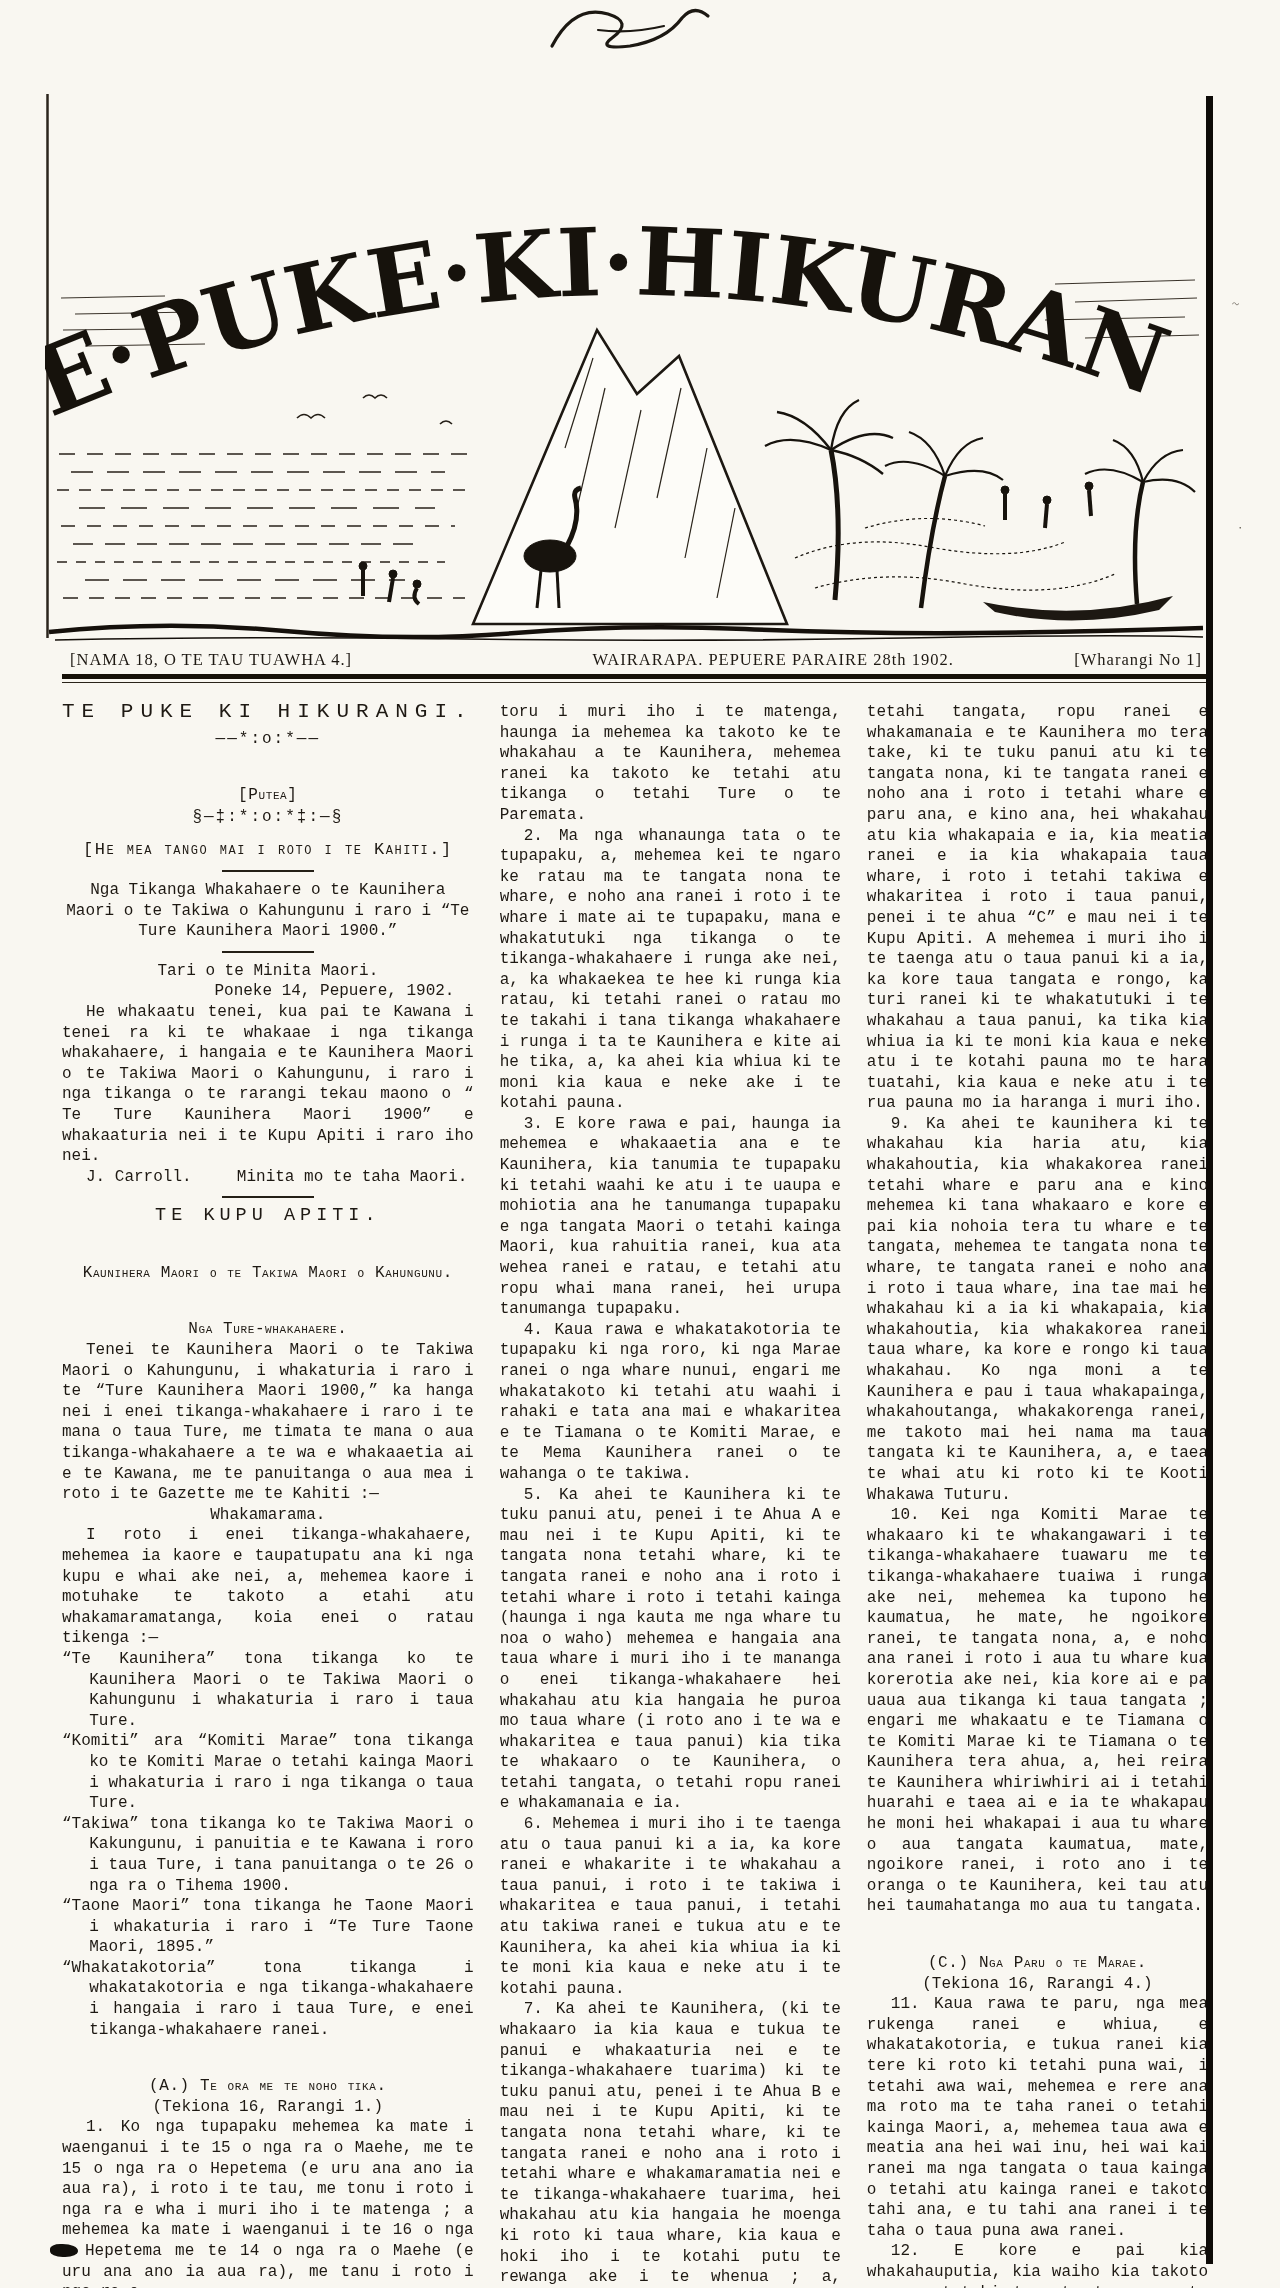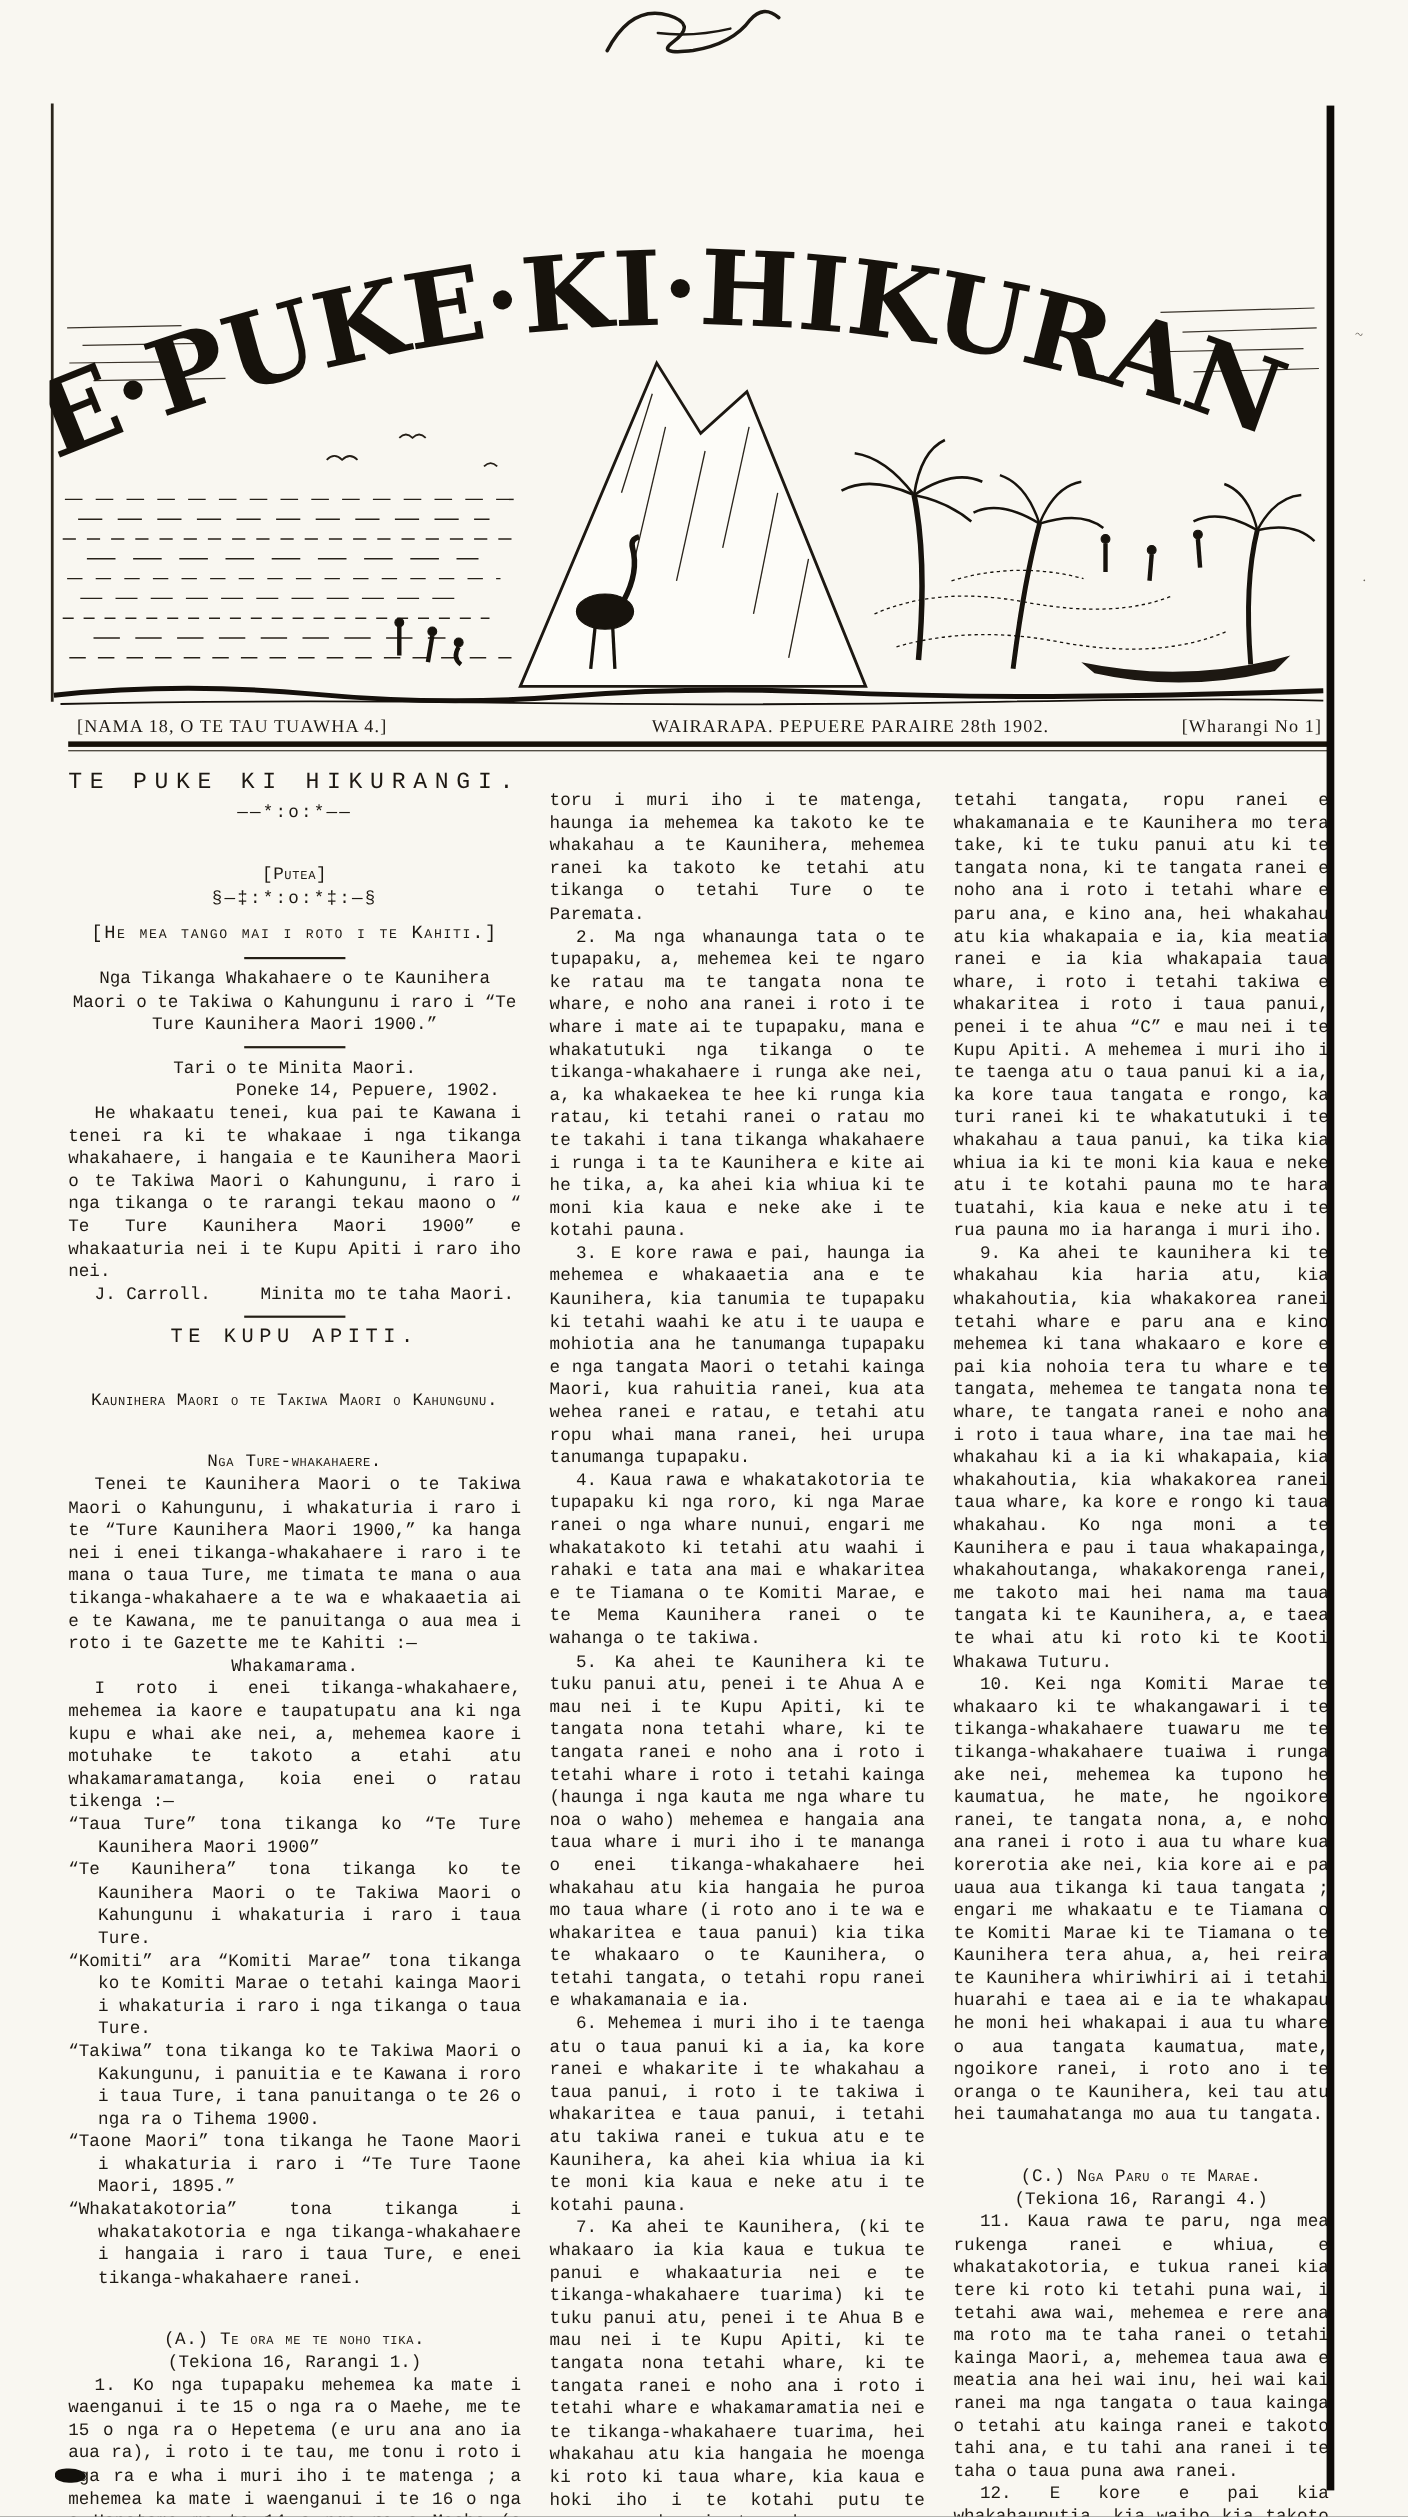--- a/index.html
+++ b/index.html
@@ -16,21 +16,21 @@
   .dateline{position:absolute;left:62px;top:648px;width:1146px;}
   .dateline-row{display:flex;justify-content:space-between;align-items:baseline;
         font-size:16.5px;letter-spacing:1px;padding:2px 6px 4px 8px;white-space:nowrap;}
   .dl-center{flex:0 1 auto;margin-left:120px;}
   .dbl-rule-a{border-top:5px solid #161108;}
   .dbl-rule-b{border-top:1.5px solid #2a241a;margin-top:3px;}
   
   .cols{position:absolute;left:62px;top:702px;width:1146px;display:flex;gap:26px;font-family:Liberation Mono, monospace;}
   .col{flex:1;font-size:16px;line-height:20.6px;text-align:justify;}
   .p{text-indent:1.5em;}
-  .cont{text-indent:0;margin-top:16px;}
+  .cont{text-indent:0;}
   .hang{padding-left:1.7em;text-indent:-1.7em;}
   .c{text-align:center;text-indent:0;}
   .r{text-align:right;text-indent:0;padding-right:1.2em;}
   .sc{font-variant:small-caps;letter-spacing:0.6px;margin-top:36px;}
   .art-title{font-size:21px;letter-spacing:7px;text-align:center;margin:0 0 6px;white-space:nowrap;}
   .orn{text-align:center;letter-spacing:2px;margin:1px 0;}
   .kahiti{text-align:center;font-variant:small-caps;font-size:17px;letter-spacing:1.5px;margin-top:13px;}
   .srule{width:92px;border-top:2px solid #241f16;margin:9px auto 8px;}
   .kupu{font-size:18.5px;letter-spacing:5px;text-align:center;margin:4px 0 1px;white-space:nowrap;}
   .sect{}
@@ -187,21 +187,20 @@
         <span>J. Carroll.</span>
         <span>Minita mo te taha Maori.</span>
       </div>
       <div class="srule"></div>
       <div class="kupu">TE KUPU APITI.</div>
       <div class="c sc">Kaunihera Maori o te Takiwa Maori o Kahungunu.</div>
       <div class="c sc">Nga Ture-whakahaere.</div>
       <div class="p">Tenei te Kaunihera Maori o te Takiwa Maori o Kahungunu, i whakaturia i raro i te “Ture Kaunihera Maori 1900,” ka hanga nei i enei tikanga-whakahaere i raro i te mana o taua Ture, me timata te mana o aua tikanga-whakahaere a te wa e whakaaetia ai e te Kawana, me te panuitanga o aua mea i roto i te Gazette me te Kahiti :—</div>
       <div class="c">Whakamarama.</div>
       <div class="p">I roto i enei tikanga-whakahaere, mehemea ia kaore e taupatupatu ana ki nga kupu e whai ake nei, a, mehemea kaore i motuhake te takoto a etahi atu whakamaramatanga, koia enei o ratau tikenga :—</div>
-      <div class="hang">“Taua Ture” tona tikanga ko “Te Ture Kaunihera Maori 1900”</div>
       <div class="hang">“Te Kaunihera” tona tikanga ko te Kaunihera Maori o te Takiwa Maori o Kahungunu i whakaturia i raro i taua Ture.</div>
       <div class="hang">“Komiti” ara “Komiti Marae” tona tikanga ko te Komiti Marae o tetahi kainga Maori i whakaturia i raro i nga tikanga o taua Ture.</div>
       <div class="hang">“Takiwa” tona tikanga ko te Takiwa Maori o Kakungunu, i panuitia e te Kawana i roro i taua Ture, i tana panuitanga o te 26 o nga ra o Tihema 1900.</div>
       <div class="hang">“Taone Maori” tona tikanga he Taone Maori i whakaturia i raro i “Te Ture Taone Maori, 1895.”</div>
       <div class="hang">“Whakatakotoria” tona tikanga i whakatakotoria e nga tikanga-whakahaere i hangaia i raro i taua Ture, e enei tikanga-whakahaere ranei.</div>
       <div class="c sc sect">(A.) Te ora me te noho tika.</div>
       <div class="c">(Tekiona 16, Rarangi 1.)</div>
       <div class="p">1.  Ko nga tupapaku mehemea ka mate i waenganui i te 15 o nga ra o Maehe, me te 15 o nga ra o Hepetema (e uru ana ano ia aua ra), i roto i te tau, me tonu i roto i nga ra e wha i muri iho i te matenga ; a mehemea ka mate i waenganui i te 16 o nga o Hepetema me te 14 o nga ra o Maehe (e uru ana ano ia aua ra), me tanu i roto i nga ra e</div>
     </div>
 

